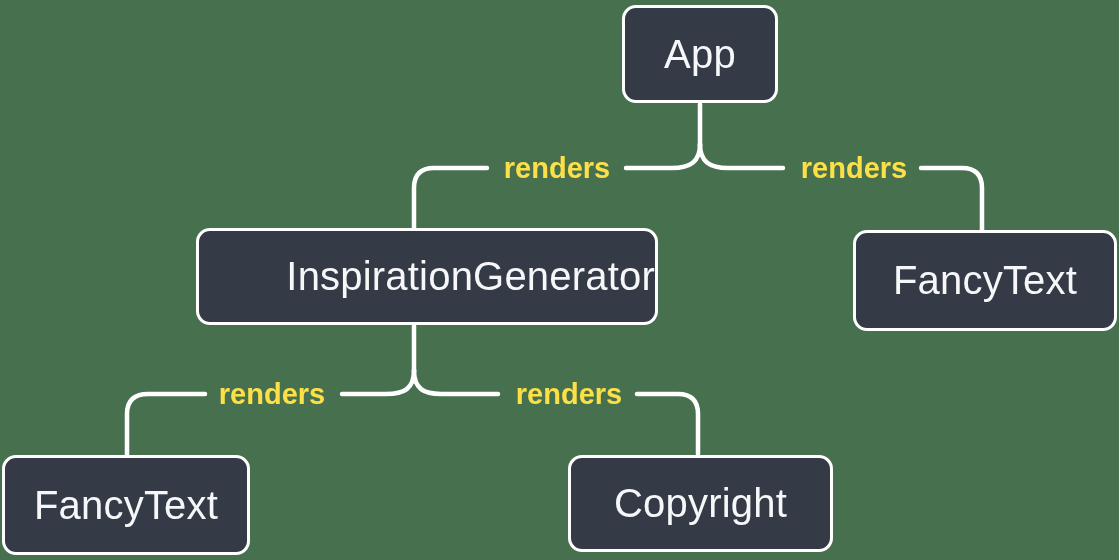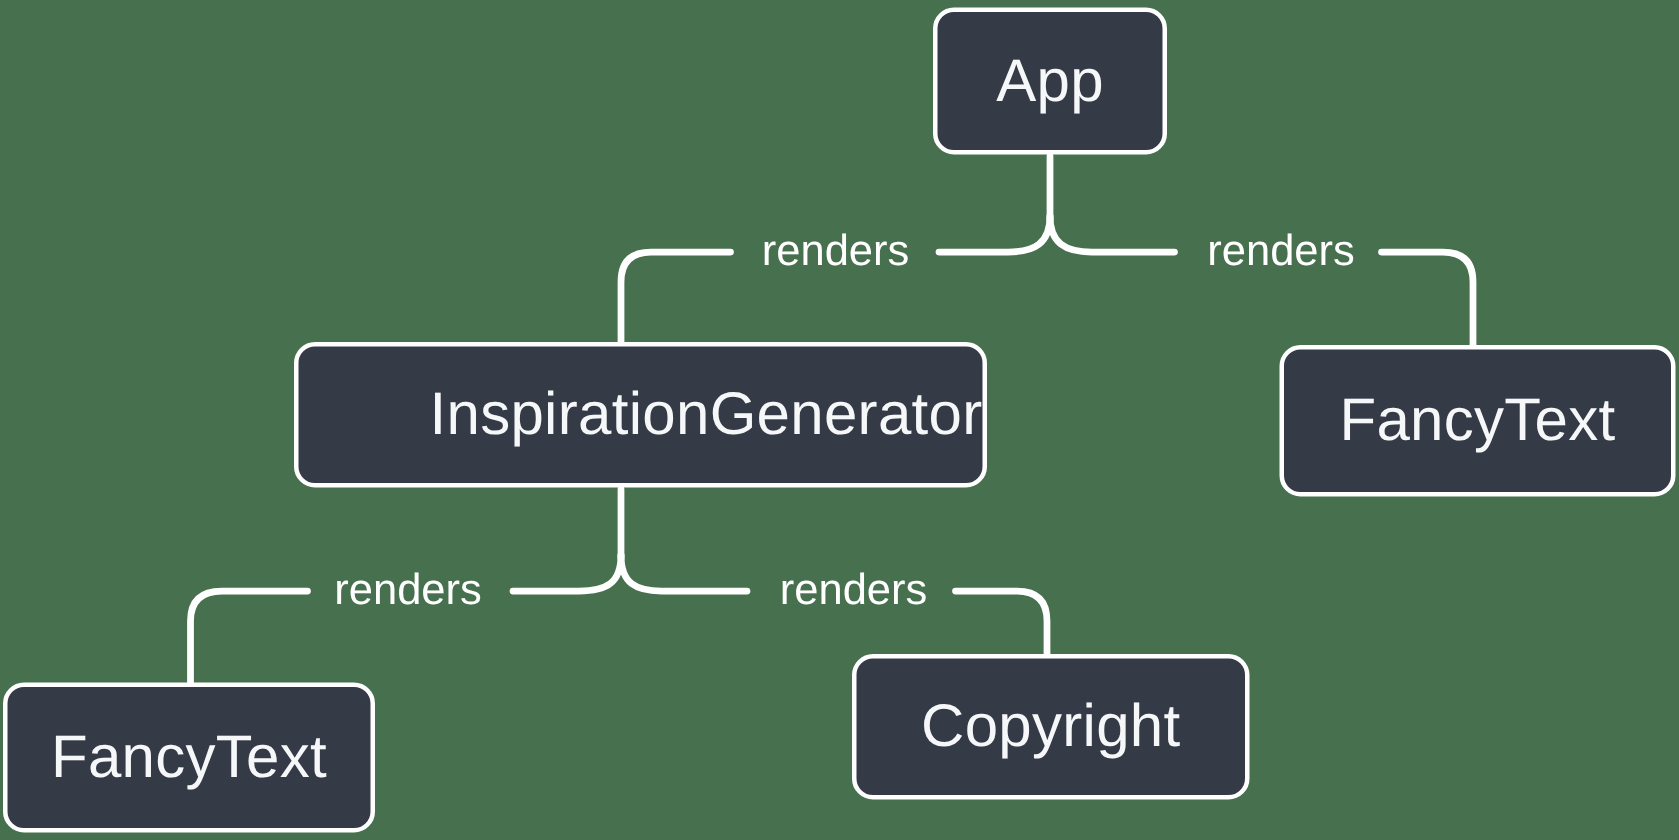--- a/index.html
+++ b/index.html
@@ -46,27 +46,27 @@
     justify-content: center;
     font-size: 40px;
     font-weight: 500;
     letter-spacing: 0.2px;
     white-space: nowrap;
   }
   .node-app            { left: 622px; top: 5px;   width: 156px; height: 98px; }
   .node-inspiration    { left: 196px; top: 228px; width: 462px; height: 97px; justify-content: flex-end; }
   .node-fancy-right    { left: 853px; top: 230px; width: 264px; height: 101px; }
   .node-fancy-left     { left: 2px;   top: 455px; width: 248px; height: 100px; }
-  .node-copyright      { left: 568px; top: 436px; width: 265px; height: 97px; }
+  .node-copyright      { left: 568px; top: 455px; width: 265px; height: 97px; }
   .edge-label {
     position: absolute;
     transform: translate(-50%, -50%);
-    color: #ffffff;
+    color: #fde047;
     font-size: 29px;
-    font-weight: 400;
+    font-weight: 700;
     white-space: nowrap;
   }
   .edge-label-1 { left: 557px; top: 168px; }
   .edge-label-2 { left: 854px; top: 168px; }
   .edge-label-3 { left: 272px; top: 394px; }
   .edge-label-4 { left: 569px; top: 394px; }
 </style>
 </head>
 <body>
 

